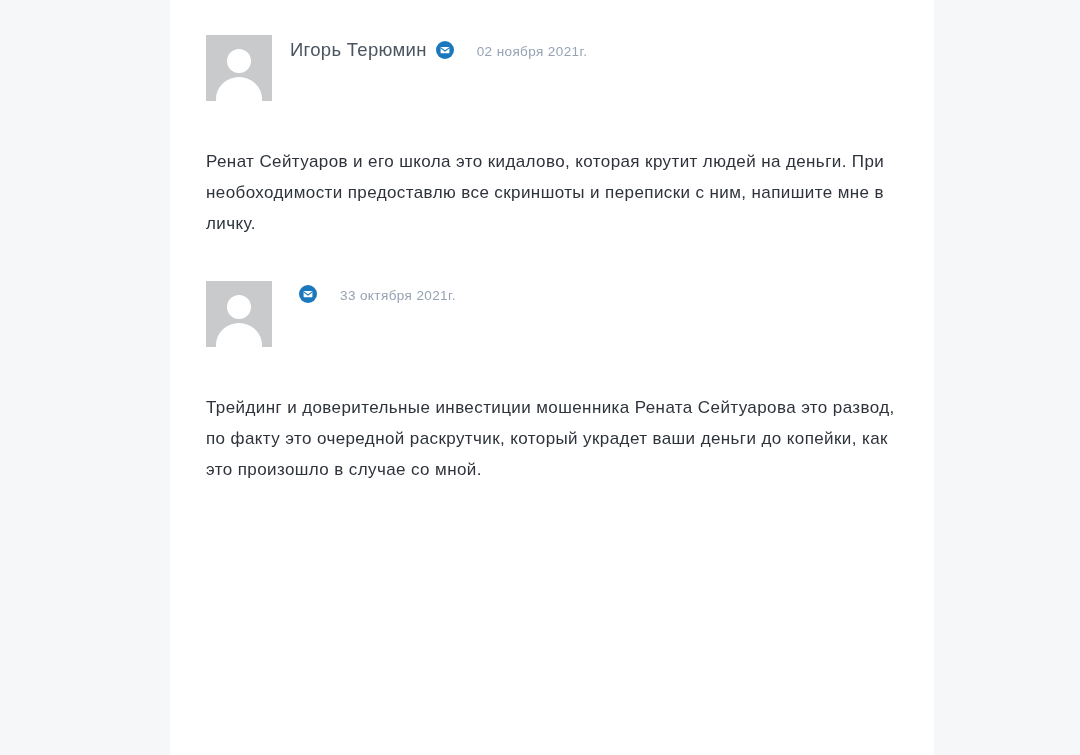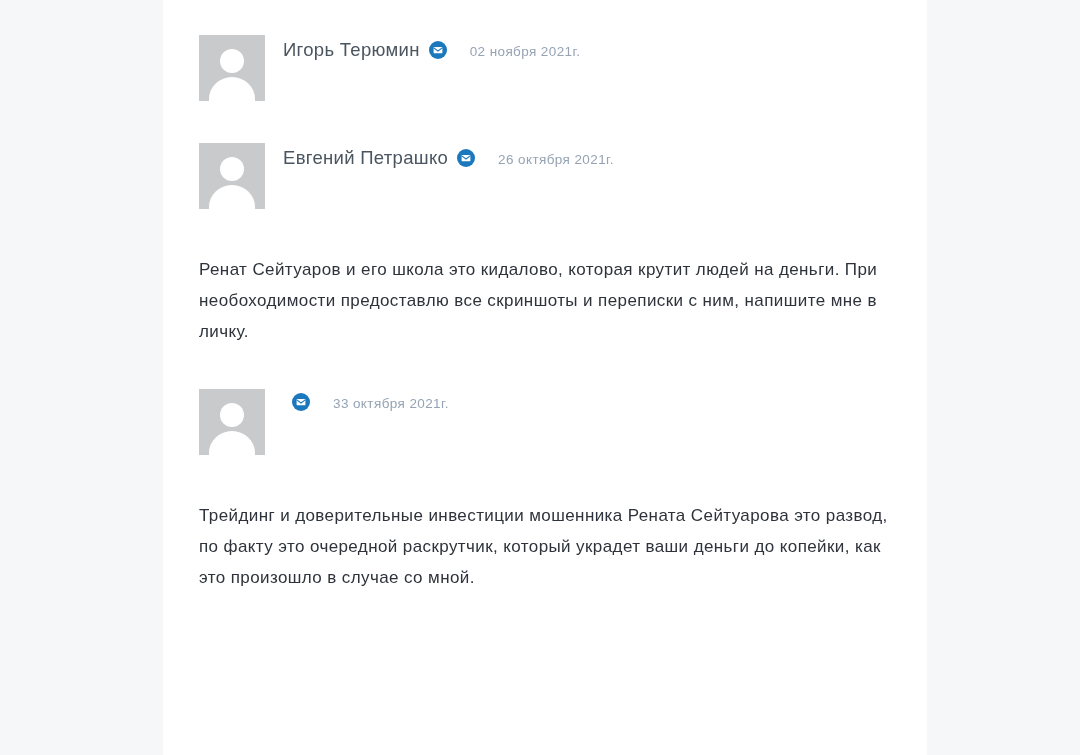--- a/index.html
+++ b/index.html
@@ -14,21 +14,21 @@
   * { box-sizing: border-box; margin: 0; padding: 0; }
   html, body {
     width: 1080px;
     height: 755px;
     overflow: hidden;
     font-family: "Liberation Sans", sans-serif;
     background: var(--page-bg);
   }
   .page-content {
     position: absolute;
-    left: 163px;
+    left: 170px;
     top: 0;
     width: 764px;
     height: 755px;
     background: var(--content-bg);
   }
   .comments {
     padding: 35px 0 0 36px;
   }
   .comment {
     margin-bottom: 42px;
@@ -123,37 +123,20 @@
               <rect x="4.6" y="6.1" width="8.8" height="6.2" rx="0.9" fill="#ffffff"></rect>
               <path d="M4.8 6.9 L9 10 L13.2 6.9" fill="none" stroke="currentColor" stroke-width="1.1"></path>
             </svg>
           </span>
           <span class="comment-date">02 ноября 2021г.</span>
         </div>
       </div>
     </div>
 
     <div class="comment">
-      <div class="comment-header">
-        <div class="avatar">
-          <span class="head"></span>
-          <span class="torso"></span>
-        </div>
-        <div class="author-row">
-          <span class="author-name">Евгений Петрашко</span>
-          <span class="badge">
-            <svg viewBox="0 0 18 18" xmlns="http://www.w3.org/2000/svg">
-              <circle cx="9" cy="9" r="9" fill="currentColor"></circle>
-              <rect x="4.6" y="6.1" width="8.8" height="6.2" rx="0.9" fill="#ffffff"></rect>
-              <path d="M4.8 6.9 L9 10 L13.2 6.9" fill="none" stroke="currentColor" stroke-width="1.1"></path>
-            </svg>
-          </span>
-          <span class="comment-date">26 октября 2021г.</span>
-        </div>
-      </div>
       <p class="comment-text">Ренат Сейтуаров и его школа это кидалово, которая крутит людей на деньги. При необоходимости предоставлю все скриншоты и переписки с ним, напишите мне в личку.</p>
     </div>
 
     <div class="comment">
       <div class="comment-header">
         <div class="avatar">
           <span class="head"></span>
           <span class="torso"></span>
         </div>
         <div class="author-row">

